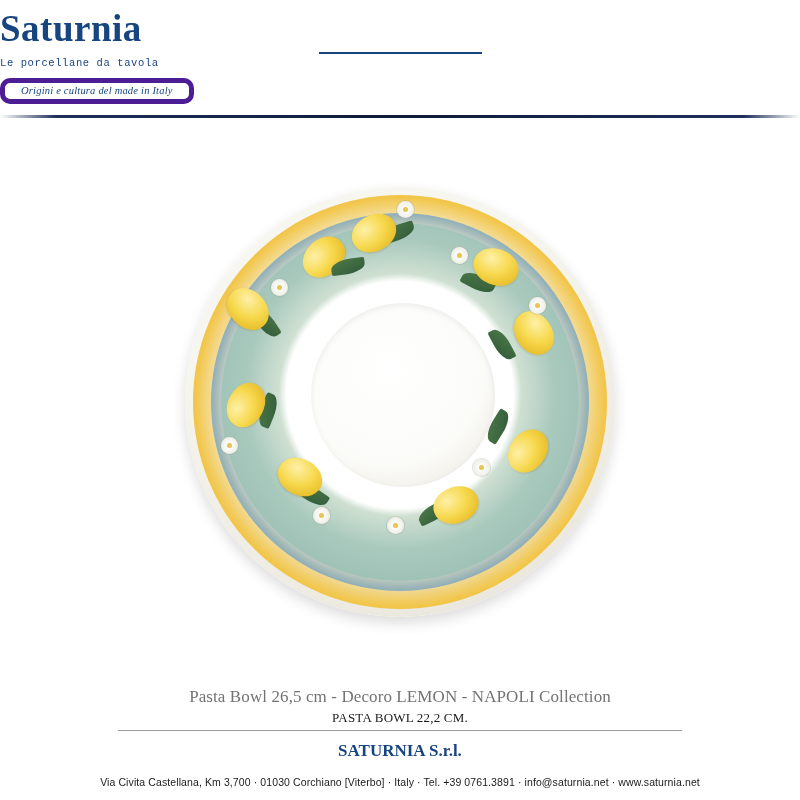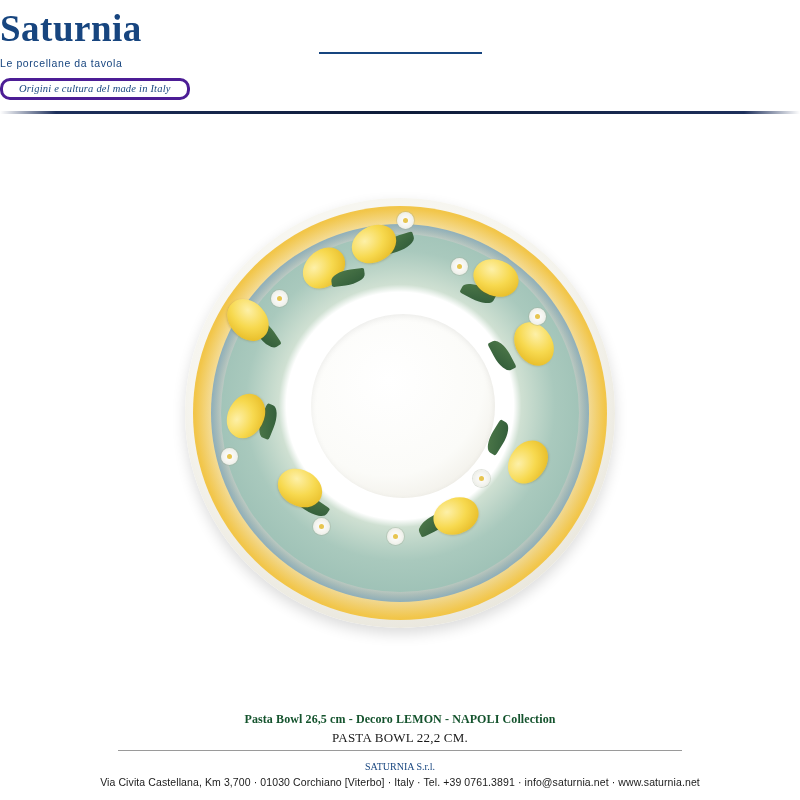--- a/index.html
+++ b/index.html
@@ -37,29 +37,29 @@
     color: #17457f;
     line-height: 1.05;
   }
   .brand-rule {
     width: 163px;
     height: 2px;
     background: #17457f;
     margin: 3px auto 3px auto;
   }
   .brand-tagline {
-    font-family: Liberation Sans, sans-serif;
+    font-family: Liberation Mono, monospace;
     font-size: 10.5px;
     color: #17457f;
     letter-spacing: 0.6px;
   }
   .brand-badge {
     margin: 9px auto 0 auto;
     display: inline-block;
-    border: 3px solid #4c1d95;
+    border: 5px solid #4c1d95;
     border-radius: 10px;
     padding: 2px 16px 3px 16px;
     font-size: 10.5px;
     font-style: italic;
     color: #17457f;
     font-family: "Liberation Serif", serif;
     letter-spacing: 0.2px;
   }
   .header-divider {
     margin-top: 11px;
@@ -165,23 +165,23 @@
     background: #e7c550;
   }
 
   
   .caption {
     text-align: center;
     padding-bottom: 4px;
   }
   .caption-title {
     font-family: "Liberation Serif", serif;
-    font-weight: bold;
-    font-size: 12px;
-    color: #14532d;
+    font-weight: normal;
+    font-size: 17px;
+    color: #737373;
     letter-spacing: 0.1px;
   }
   .caption-sub {
     font-family: "Liberation Serif", serif;
     font-size: 13px;
     color: #1a1a1a;
     margin-top: 3px;
     letter-spacing: 0.2px;
   }
 
@@ -191,29 +191,29 @@
     text-align: center;
   }
   .footer-rule {
     width: 564px;
     height: 1px;
     background: #9a9a9a;
     margin: 0 auto 10px auto;
   }
   .footer-company {
     font-family: "Liberation Serif", serif;
-    font-weight: normal;
-    font-size: 10px;
+    font-weight: bold;
+    font-size: 17px;
     color: #17457f;
   }
   .footer-address {
     font-family: "Liberation Sans", sans-serif;
     font-size: 10.5px;
     color: #1a1a1a;
-    margin-top: 4px;
+    margin-top: 15px;
     letter-spacing: 0.1px;
   }
 </style>
 </head>
 <body>
 
 <div class="page">
 
   <div class="header">
     <div class="brand-name">Saturnia</div>

